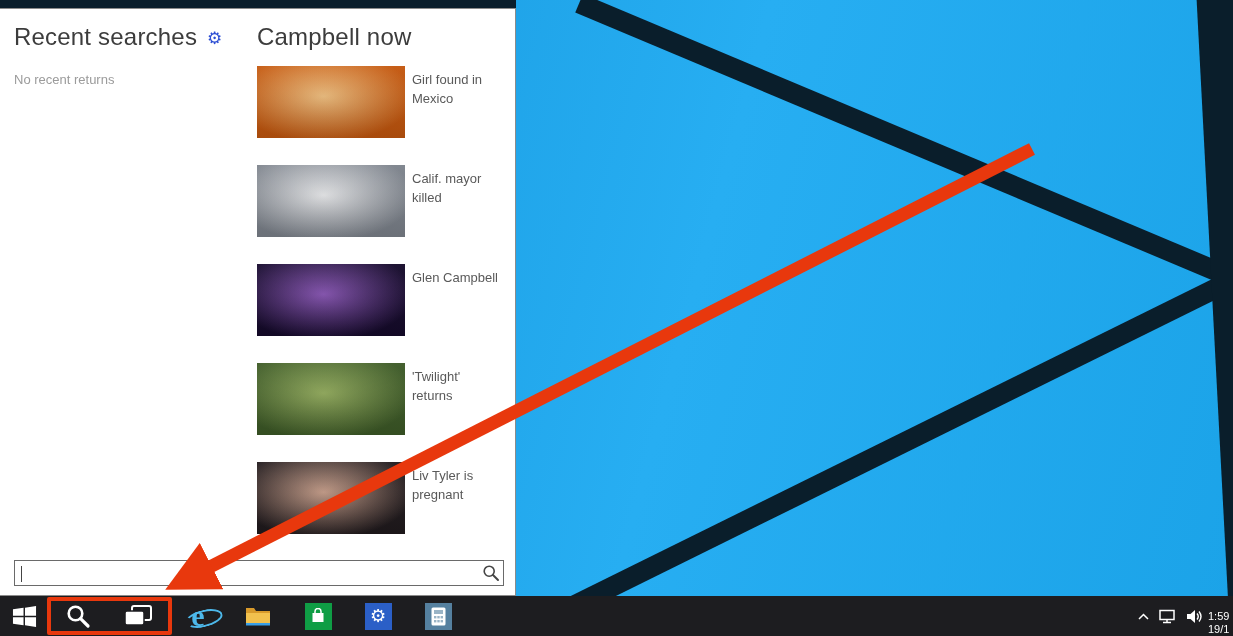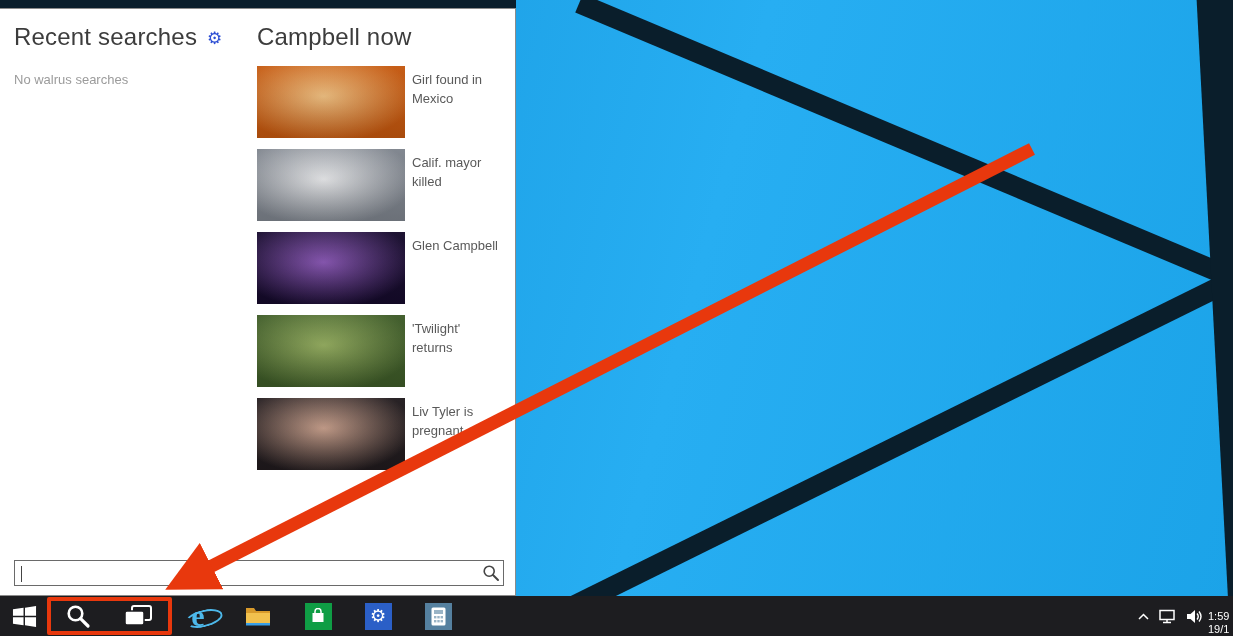--- a/index.html
+++ b/index.html
@@ -26,21 +26,21 @@
   .beam3{left:1196px;top:-12px;width:60px;height:700px;transform:rotate(-3deg);transform-origin:0 0}
   .beam4{left:0;top:0;width:516px;height:8px}
 
   
   .search-panel{position:absolute;left:0;top:8px;width:516px;height:588px;background:#fff;border:1px solid #8b8b8b;border-left:none;z-index:2}
   .panel-col-left{position:absolute;left:14px;top:14px;width:230px}
   .panel-heading{font-size:24px;color:#3c3c3c;font-weight:400;letter-spacing:.2px}
   .gear-inline{color:#2e4fd4;font-family:"DejaVu Sans",sans-serif;font-size:17px;margin-left:10px;cursor:pointer;vertical-align:1px}
   .recent-empty{margin-top:21px;font-size:13px;color:#9b9b9b}
   .panel-col-right{position:absolute;left:257px;top:14px;width:248px}
-  .trend-list{margin-top:15px;display:flex;flex-direction:column;gap:11px}
+  .trend-list{margin-top:15px;display:flex;flex-direction:column;gap:27px}
   .trend-item{display:flex;cursor:pointer}
   .thumb{width:148px;height:72px;flex:0 0 148px;position:relative;background:#888}
   .thumb::after{content:"";position:absolute;inset:0;background:linear-gradient(rgba(255,255,255,.04),rgba(0,0,0,.14))}
   .trend-label{margin-left:7px;padding-top:4px;width:92px;font-size:13px;line-height:19px;color:#595959}
   .search-box{position:absolute;left:14px;bottom:9px;width:490px;height:26px;border:1px solid #6a6a6a;background:#fff;display:flex;align-items:center}
   .search-input{flex:1;height:100%;border:none;outline:none;font-size:13px;padding:0 4px;color:#222;background:transparent}
   .caret{position:absolute;left:6px;top:5px;width:1px;height:16px;background:#444}
   .box-search-icon{flex:0 0 24px;display:flex;align-items:center;justify-content:center;cursor:pointer}
 
   
@@ -75,21 +75,21 @@
   <div class="beam beam3"></div>
   <div class="beam beam4"></div>
 </div>
 
 <div class="search-panel">
 
   <div class="panel-col-left">
     <div>
       <span class="panel-heading">Recent searches</span><span class="gear-inline">⚙</span>
     </div>
-    <div class="recent-empty">No walrus searches</div>
+    <div class="recent-empty">No recent returns</div>
   </div>
 
   <div class="panel-col-right">
     <div class="panel-heading">Campbell now</div>
     <div class="trend-list">
 
       <div class="trend-item">
         <div class="thumb" style="background: radial-gradient(at 45% 42%, rgb(240, 192, 128) 0%, rgb(196, 87, 14) 78%);"></div>
         <div class="trend-label">Girl found in Mexico</div>
       </div>

